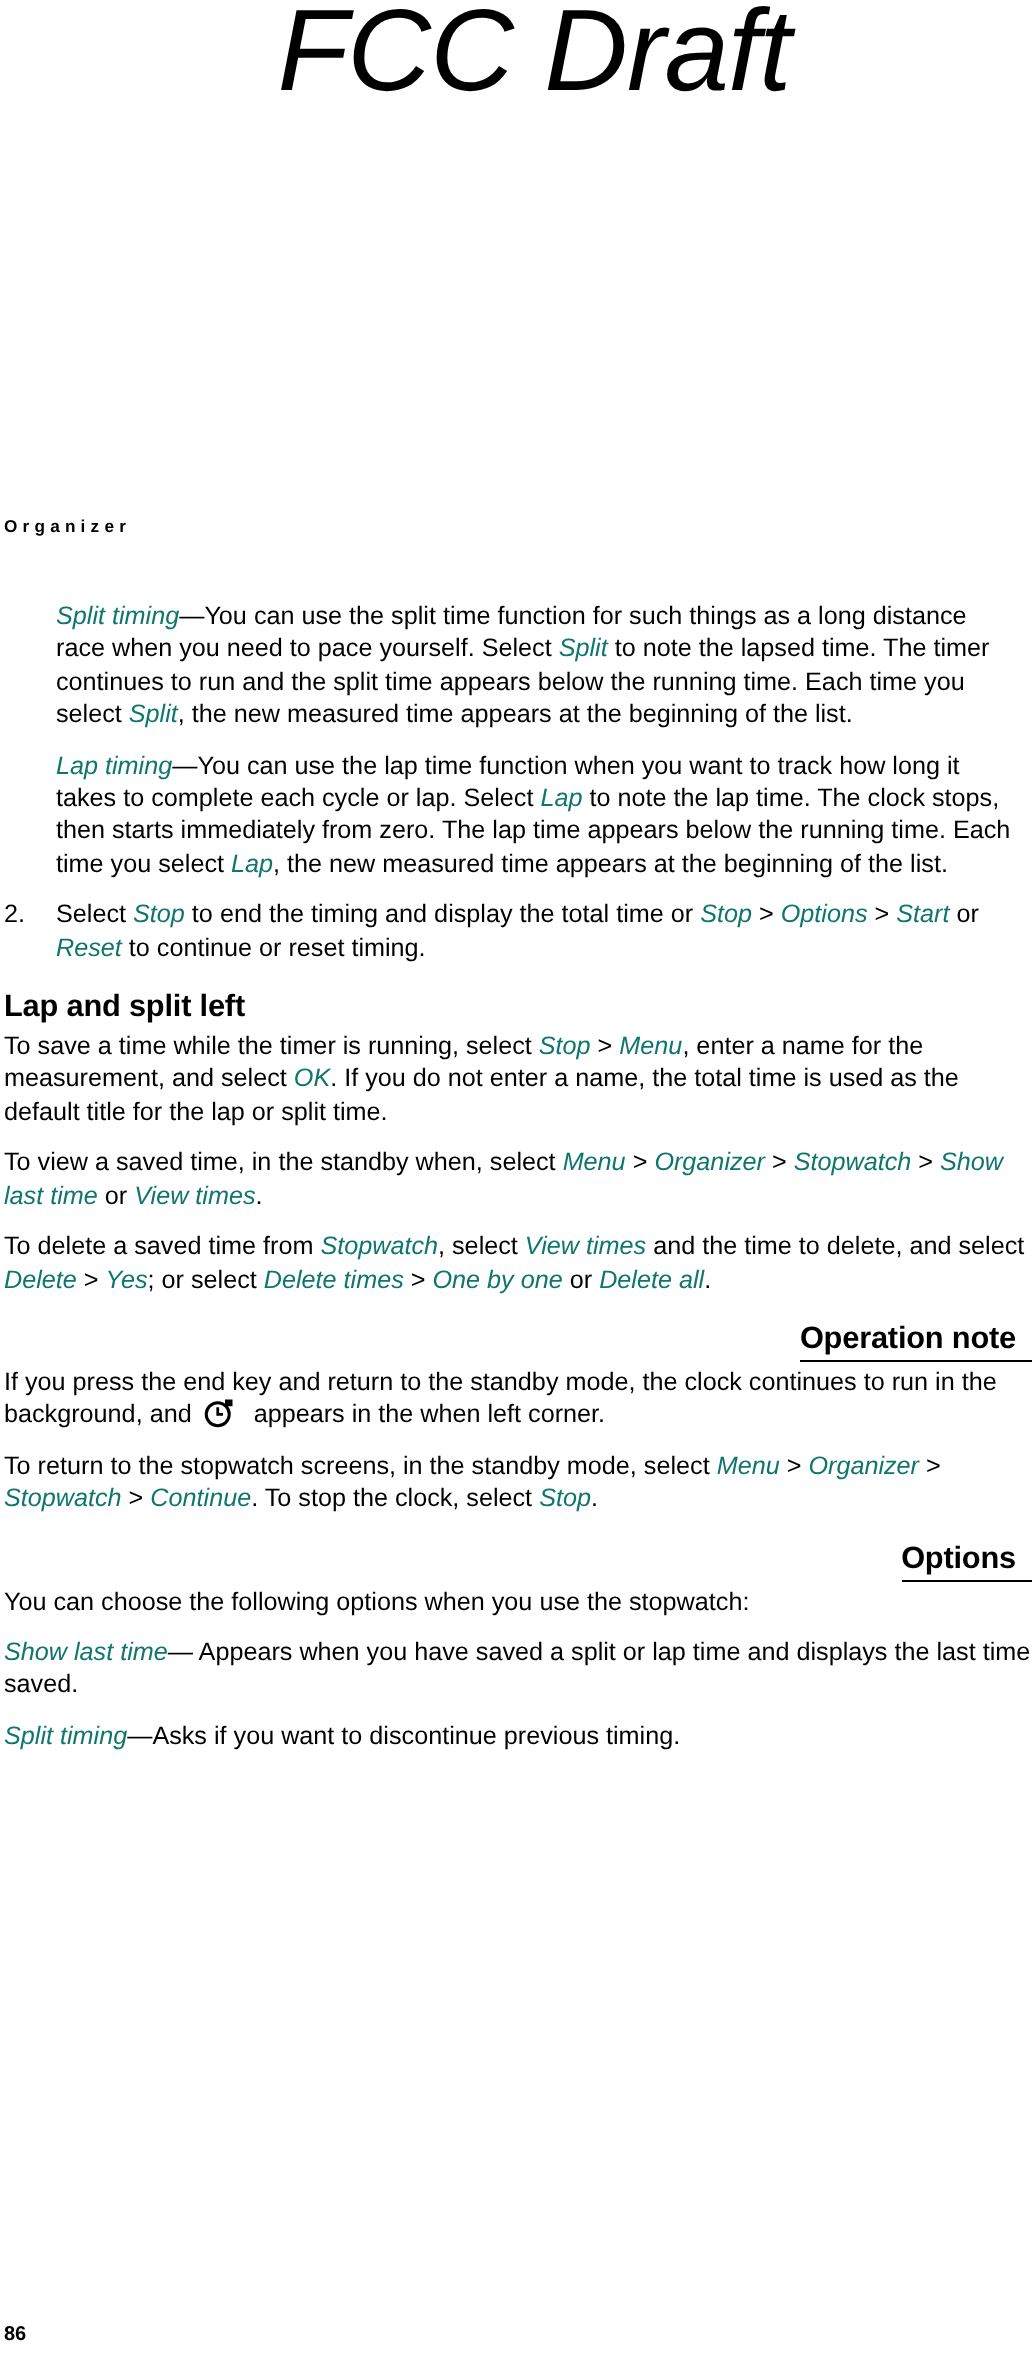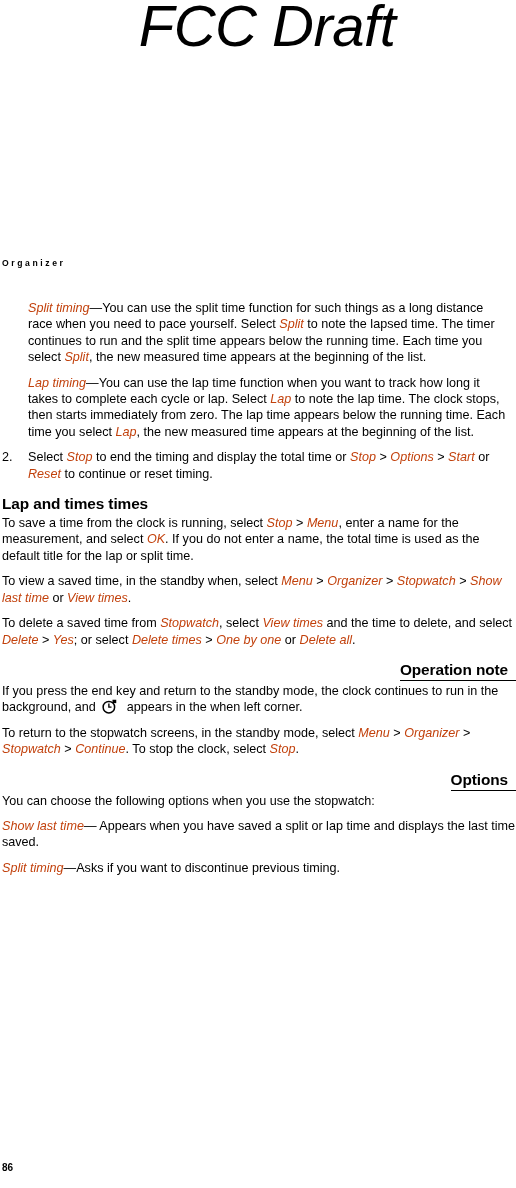--- a/index.html
+++ b/index.html
@@ -95,21 +95,21 @@
     display: inline-block;
     border-bottom: 1.6px solid #000000;
     padding-right: 8px;
     padding-bottom: 1px;
   }
   .sec-wrap { margin: 12px 0 2px 0; text-align: right; }
   .sec-wrap h2.sec { margin: 0; }
 
   
   .ui {
-    color: #c2410c;
+    color: #0f766e;
     font-style: italic;
   }
   .gt { color: #000000; font-style: normal; }
 
   
   .sw-icon {
     display: inline-block;
     vertical-align: -3px;
     width: 15px;
     height: 15px;
@@ -134,23 +134,23 @@
 <div class="running-head">Organizer</div>
 
 <div class="column">
 
   <p class="indent"><span class="ui">Split timing</span><span>—You can use the split time function for such things as a long distance race when you need to pace yourself. Select </span><span class="ui">Split</span><span> to note the lapsed time. The timer continues to run and the split time appears below the running time. Each time you select </span><span class="ui">Split</span><span>, the new measured time appears at the beginning of the list.</span></p>
 
   <p class="indent"><span class="ui">Lap timing</span><span>—You can use the lap time function when you want to track how long it takes to complete each cycle or lap. Select </span><span class="ui">Lap</span><span> to note the lap time. The clock stops, then starts immediately from zero. The lap time appears below the running time. Each time you select </span><span class="ui">Lap</span><span>, the new measured time appears at the beginning of the list.</span></p>
 
   <div class="numitem"><span class="num">2.</span><span>Select </span><span class="ui">Stop</span><span> to end the timing and display the total time or </span><span class="ui">Stop</span><span class="gt"> &gt; </span><span class="ui">Options</span><span class="gt"> &gt; </span><span class="ui">Start</span><span> or </span><span class="ui">Reset</span><span> to continue or reset timing.</span></div>
 
-  <h2 class="sec">Lap and times times</h2>
+  <h2 class="sec">Lap and split left</h2>
 
-  <p><span>To save a time from the clock is running, select </span><span class="ui">Stop</span><span class="gt"> &gt; </span><span class="ui">Menu</span><span>, enter a name for the measurement, and select </span><span class="ui">OK</span><span>. If you do not enter a name, the total time is used as the default title for the lap or split time.</span></p>
+  <p><span>To save a time while the timer is running, select </span><span class="ui">Stop</span><span class="gt"> &gt; </span><span class="ui">Menu</span><span>, enter a name for the measurement, and select </span><span class="ui">OK</span><span>. If you do not enter a name, the total time is used as the default title for the lap or split time.</span></p>
 
   <p><span>To view a saved time, in the standby when, select </span><span class="ui">Menu</span><span class="gt"> &gt; </span><span class="ui">Organizer</span><span class="gt"> &gt; </span><span class="ui">Stopwatch</span><span class="gt"> &gt; </span><span class="ui">Show last time</span><span> or </span><span class="ui">View times</span><span>.</span></p>
 
   <p><span>To delete a saved time from </span><span class="ui">Stopwatch</span><span>, select </span><span class="ui">View times</span><span> and the time to delete, and select </span><span class="ui">Delete</span><span class="gt"> &gt; </span><span class="ui">Yes</span><span>; or select </span><span class="ui">Delete times</span><span class="gt"> &gt; </span><span class="ui">One by one</span><span> or </span><span class="ui">Delete all</span><span>.</span></p>
 
   <div class="sec-wrap">
     <h2 class="sec ul">Operation note</h2>
   </div>
 
   <p><span>If you press the end key and return to the standby mode, the clock continues to run in the background, and </span><span class="sw-icon"><svg width="15" height="15" viewBox="0 0 24 24" xmlns="http://www.w3.org/2000/svg">

